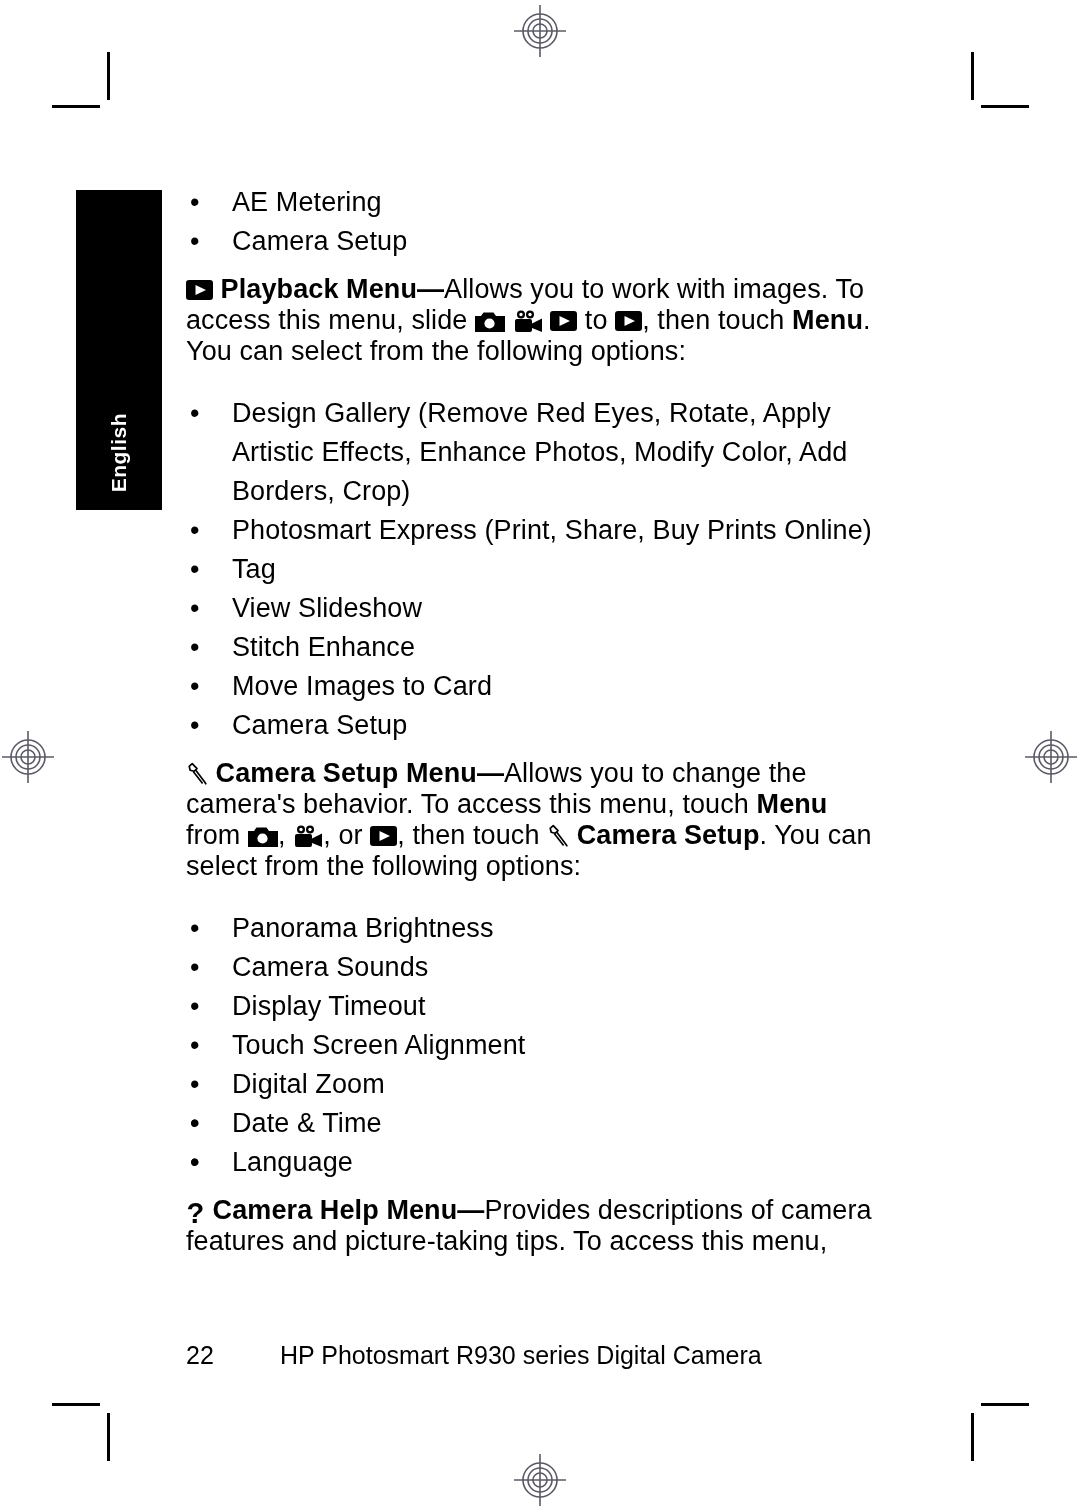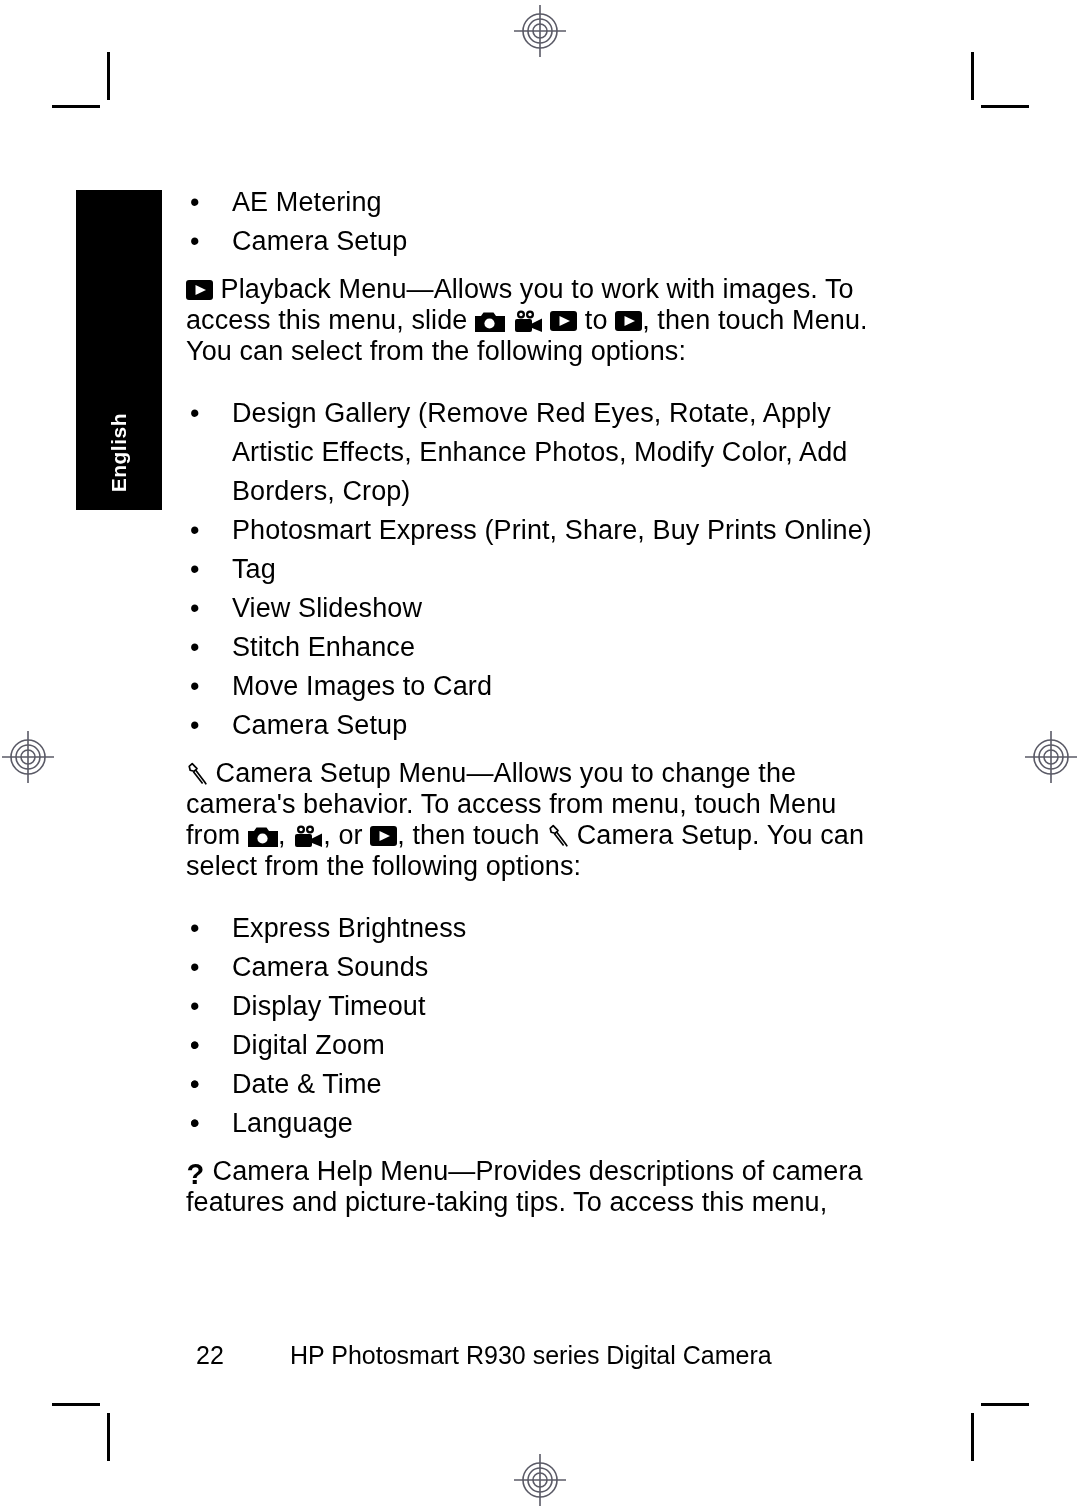--- a/index.html
+++ b/index.html
@@ -97,21 +97,21 @@
     top: 0;
     font-size: 27px;
     line-height: 39px;
   }
 
   .para {
     font-size: 27px;
     line-height: 31px;
     letter-spacing: 0.1px;
   }
-  .para b { font-weight: normal; }
+  .para b { font-weight: bold; }
 
   .gap-before-para  { margin-top: 13px; }
   .gap-before-list  { margin-top: 14px; }
 
   
   .ic {
     display: inline-block;
     vertical-align: -3px;
     position: relative;
   }
@@ -121,21 +121,21 @@
   .ic-camera  { width: 30px; height: 21px; vertical-align: -3px; }
   .ic-video   { width: 30px; height: 23px; vertical-align: -4px; }
   .ic-wrench  { width: 22px; height: 24px; vertical-align: -4px; }
   .ic-help    { width: 19px; height: 26px; vertical-align: -4px;
                 font-weight: bold; font-size: 29px; line-height: 26px;
                 text-align: center; }
 
   
   .footer {
     position: absolute;
-    left: 196px;
+    left: 186px;
     top: 1339px;
     width: 760px;
     font-size: 25px;
     line-height: 32px;
     white-space: nowrap;
   }
   .footer .pageno {
     display: inline-block;
     width: 94px;
   }
@@ -267,21 +267,21 @@
         <span>Camera Setup</span>
       </li>
     </ul>
 
     <p class="para gap-before-para"><span class="ic ic-wrench"><svg viewBox="0 0 22 24" width="22" height="24">
             <g fill="none" stroke="#000" stroke-width="1.7" stroke-linejoin="round">
               <path d="M6.2 1.6 L3.2 4.3 L4.2 8.2 L8.0 9.3 L11.0 6.6 Z"></path>
               <path d="M9.6 8.0 L18.7 20.0 L20.2 22.4"></path>
               <path d="M7.4 9.8 L16.6 21.6"></path>
             </g>
-          </svg></span> <b>Camera Setup Menu</b><b>—</b><span>Allows you to change the camera's behavior. To access from menu, touch </span><b>Menu</b><span> from </span><span class="ic ic-camera"><svg viewBox="0 0 30 21" width="30" height="21">
+          </svg></span> <b>Camera Setup Menu</b><b>—</b><span>Allows you to change the camera's behavior. To access this menu, touch </span><b>Menu</b><span> from </span><span class="ic ic-camera"><svg viewBox="0 0 30 21" width="30" height="21">
             <path d="M0 5 h6 l2.5 -3.4 h10 L21 5 h9 v16 H0 Z" fill="#000"></path>
             <circle cx="14.5" cy="12.5" r="5.1" fill="#fff"></circle>
           </svg></span><span>, </span><span class="ic ic-video"><svg viewBox="0 0 30 23" width="30" height="23">
             <circle cx="8" cy="4.5" r="4" fill="#000"></circle>
             <circle cx="8" cy="4.5" r="1.7" fill="#fff"></circle>
             <circle cx="17" cy="4.5" r="4" fill="#000"></circle>
             <circle cx="17" cy="4.5" r="1.7" fill="#fff"></circle>
             <rect x="2" y="9" width="17" height="13" rx="2" fill="#000"></rect>
             <polygon points="19,13.5 29,8.5 29,22 19,18" fill="#000"></polygon>
           </svg></span><span>, or </span><span class="ic ic-play"><svg viewBox="0 0 27 20" width="27" height="20">
@@ -291,32 +291,33 @@
             <g fill="none" stroke="#000" stroke-width="1.7" stroke-linejoin="round">
               <path d="M6.2 1.6 L3.2 4.3 L4.2 8.2 L8.0 9.3 L11.0 6.6 Z"></path>
               <path d="M9.6 8.0 L18.7 20.0 L20.2 22.4"></path>
               <path d="M7.4 9.8 L16.6 21.6"></path>
             </g>
           </svg></span> <b>Camera Setup</b><span>. You can select from the following options:</span></p>
 
     <ul class="bullet-list gap-before-list">
       <li class="bullet-item">
         <span class="dot">•</span>
-        <span>Express Brightness</span>
+        <span>Panorama Brightness</span>
       </li>
       <li class="bullet-item">
         <span class="dot">•</span>
         <span>Camera Sounds</span>
       </li>
       <li class="bullet-item">
         <span class="dot">•</span>
         <span>Display Timeout</span>
       </li>
       <li class="bullet-item">
         <span class="dot">•</span>
+        <span>Touch Screen Alignment</span>
       </li>
       <li class="bullet-item">
         <span class="dot">•</span>
         <span>Digital Zoom</span>
       </li>
       <li class="bullet-item">
         <span class="dot">•</span>
       </li>
       <li class="bullet-item">
         <span class="dot">•</span>

